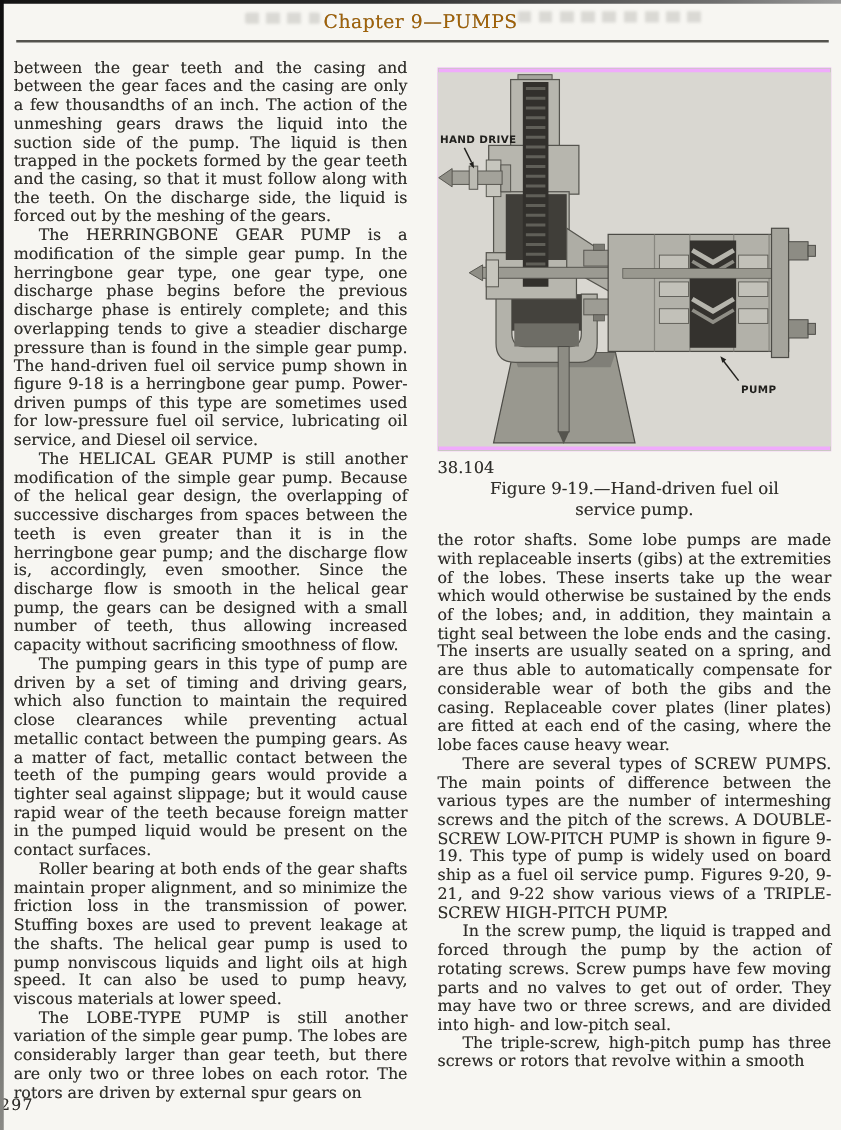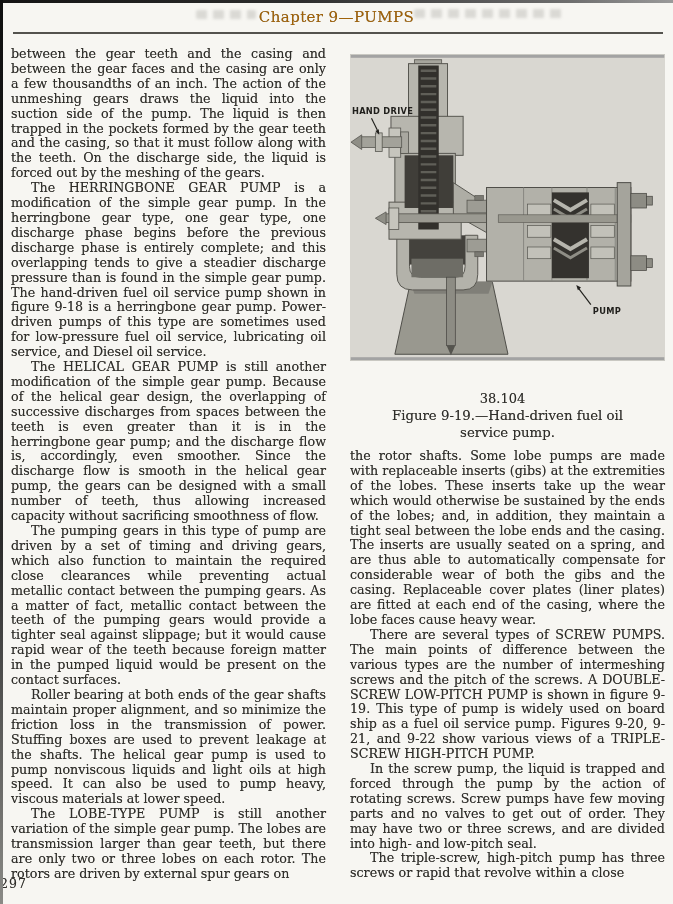--- a/index.html
+++ b/index.html
@@ -24,25 +24,25 @@
   .header-rule { border:none; border-top:2px solid #54534e; margin:6px 10px 0 13px; }
 
   .columns { display:flex; gap:24px; padding:13px 8px 0 11px; }
   .col { flex:1; min-width:0; }
 
   .para { margin:0; text-align:justify; font-size:12.7px; line-height:14.9px;
     text-shadow:0 0 .5px rgba(47,46,42,.55); }
   .para.indent { text-indent:20px; }
 
   .pump-figure { margin:7px 0 0 0; }
-  .figure-image { width:100%; height:307px; background:#a3a3a3;
+  .figure-image { width:100%; height:307px; background:#f0abfc;
     box-shadow:inset 0 0 0 1px #c9c8c2; }
   .figure-image svg { display:block; width:100%; height:100%; }
-  .figure-number { text-align:center; font-size:13px; padding:6px 10px 0 0;
-    text-shadow:0 0 .5px rgba(47,46,42,.5);margin-top:24px; }
+  .figure-number { text-align:left; font-size:13px; padding:6px 10px 0 0;
+    text-shadow:0 0 .5px rgba(47,46,42,.5); }
   .figure-caption { text-align:center; font-size:13.3px; line-height:16.5px;
     max-width:238px; margin:2px auto 8px auto; text-shadow:0 0 .5px rgba(47,46,42,.5); }
 
   .page-number { position:absolute; bottom:13px; left:0; right:0; text-align:left;
     font-size:12.5px; letter-spacing:1px; text-shadow:0 0 .5px rgba(47,46,42,.5); }
 </style>
 </head>
 <body>
 
 <div class="page">
@@ -57,21 +57,21 @@
   <hr class="header-rule">
 
   <div class="columns">
 
     <div class="col">
       <p class="para">between the gear teeth and the casing and between the gear faces and the casing are only a few thousandths of an inch. The action of the unmeshing gears draws the liquid into the suction side of the pump. The liquid is then trapped in the pockets formed by the gear teeth and the casing, so that it must follow along with the teeth. On the discharge side, the liquid is forced out by the meshing of the gears.</p>
       <p class="para indent">The HERRINGBONE GEAR PUMP is a modification of the simple gear pump. In the herringbone gear type, one gear type, one discharge phase begins before the previous discharge phase is entirely complete; and this overlapping tends to give a steadier discharge pressure than is found in the simple gear pump. The hand-driven fuel oil service pump shown in figure 9-18 is a herringbone gear pump. Power-driven pumps of this type are sometimes used for low-pressure fuel oil service, lubricating oil service, and Diesel oil service.</p>
       <p class="para indent">The HELICAL GEAR PUMP is still another modification of the simple gear pump. Because of the helical gear design, the overlapping of successive discharges from spaces between the teeth is even greater than it is in the herringbone gear pump; and the discharge flow is, accordingly, even smoother. Since the discharge flow is smooth in the helical gear pump, the gears can be designed with a small number of teeth, thus allowing increased capacity without sacrificing smoothness of flow.</p>
       <p class="para indent">The pumping gears in this type of pump are driven by a set of timing and driving gears, which also function to maintain the required close clearances while preventing actual metallic contact between the pumping gears. As a matter of fact, metallic contact between the teeth of the pumping gears would provide a tighter seal against slippage; but it would cause rapid wear of the teeth because foreign matter in the pumped liquid would be present on the contact surfaces.</p>
       <p class="para indent">Roller bearing at both ends of the gear shafts maintain proper alignment, and so minimize the friction loss in the transmission of power. Stuffing boxes are used to prevent leakage at the shafts. The helical gear pump is used to pump nonviscous liquids and light oils at high speed. It can also be used to pump heavy, viscous materials at lower speed.</p>
-      <p class="para indent">The LOBE-TYPE PUMP is still another variation of the simple gear pump. The lobes are transmission larger than gear teeth, but there are only two or three lobes on each rotor. The rotors are driven by external spur gears on</p>
+      <p class="para indent">The LOBE-TYPE PUMP is still another variation of the simple gear pump. The lobes are considerably larger than gear teeth, but there are only two or three lobes on each rotor. The rotors are driven by external spur gears on</p>
     </div>
 
     <div class="col">
 
       <figure class="pump-figure">
         <div class="figure-image">
           <svg viewBox="0 0 323 307">
             <rect x="0" y="0" width="323" height="307" fill="#d9d7d1"></rect>
 
             <g>
@@ -166,18 +166,18 @@
             </g>
           </svg>
         </div>
         <div class="figure-number">38.104</div>
         <figcaption class="figure-caption">Figure 9-19.—Hand-driven fuel oil service pump.</figcaption>
       </figure>
 
       <p class="para">the rotor shafts. Some lobe pumps are made with replaceable inserts (gibs) at the extremities of the lobes. These inserts take up the wear which would otherwise be sustained by the ends of the lobes; and, in addition, they maintain a tight seal between the lobe ends and the casing. The inserts are usually seated on a spring, and are thus able to automatically compensate for considerable wear of both the gibs and the casing. Replaceable cover plates (liner plates) are fitted at each end of the casing, where the lobe faces cause heavy wear.</p>
       <p class="para indent">There are several types of SCREW PUMPS. The main points of difference between the various types are the number of intermeshing screws and the pitch of the screws. A DOUBLE-SCREW LOW-PITCH PUMP is shown in figure 9-19. This type of pump is widely used on board ship as a fuel oil service pump. Figures 9-20, 9-21, and 9-22 show various views of a TRIPLE-SCREW HIGH-PITCH PUMP.</p>
       <p class="para indent">In the screw pump, the liquid is trapped and forced through the pump by the action of rotating screws. Screw pumps have few moving parts and no valves to get out of order. They may have two or three screws, and are divided into high- and low-pitch seal.</p>
-      <p class="para indent">The triple-screw, high-pitch pump has three screws or rapid that revolve within a close</p>
+      <p class="para indent">The triple-screw, high-pitch pump has three screws or rotors that revolve within a smooth</p>
     </div>
   </div>
 
   <div class="page-number">297</div>
 </div>
 
 </body></html>

